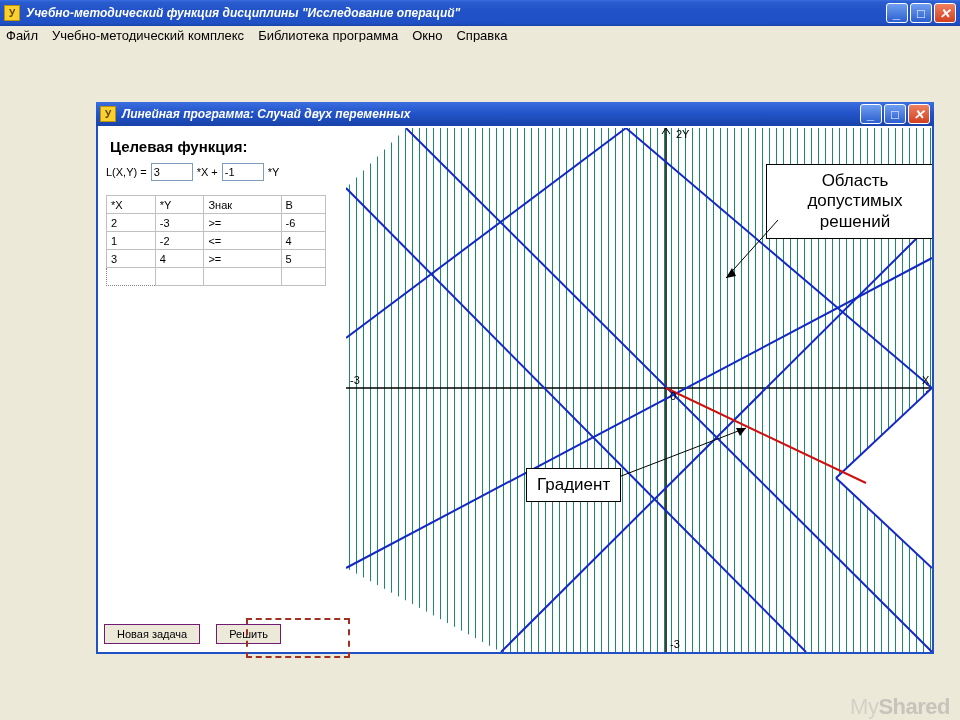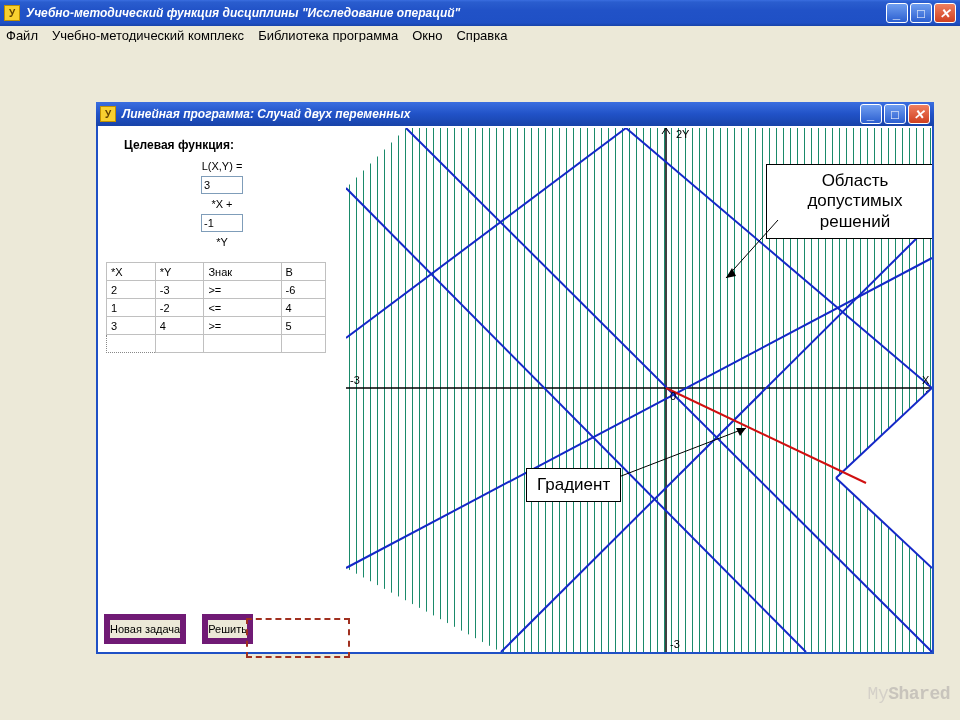--- a/index.html
+++ b/index.html
@@ -77,39 +77,39 @@
     display:flex;align-items:center;justify-content:center;color:#604000;
   }
   .child-body {
     position:absolute; left:0; right:0; top:24px; bottom:0;
     background:#fff;
   }
   .left-panel {
     position:absolute; left:0; top:0; bottom:0; width: 248px;
     padding: 6px 8px;
   }
-  .section-label { font-weight:bold; font-size:12px; margin: 4px 0 8px 18px;}
-  .func-row { display:flex; align-items:center; gap:4px; font-size:11px; margin-bottom:14px;flex-direction:column;}
+  .section-label { font-weight:bold; font-size:15px; margin: 4px 0 8px 4px;}
+  .func-row { display:flex; align-items:center; gap:4px; font-size:11px; margin-bottom:14px;}
   .func-row input {
     width: 42px; height:18px; border:1px solid #7f9db9; font-size:11px; padding:1px 2px;
   }
   table.constraints {
     border-collapse: collapse; font-size:11px; width: 220px;
   }
   table.constraints th, table.constraints td {
     border: 1px solid #c0c0c0;
     padding: 1px 4px; text-align:left; height:18px;
     background:#fff;
   }
   table.constraints th { font-weight:normal; }
   .bottom-buttons {
     position:absolute; left:6px; bottom:8px; display:flex; gap:16px;
   }
   .btn {
-    background:#ece9d8; border:6px solid #701a75; padding:3px 0;
+    background:#ece9d8; border:1px solid #701a75; padding:3px 12px;
     font-size:11px; cursor:default;
   }
   .dashed-highlight {
     position:absolute;
     border: 2px dashed #a03020;
     pointer-events:none;
   }
   .plot-area {
     position:absolute; left:248px; top:0; right:0; bottom:0;
     overflow:hidden;
@@ -118,22 +118,22 @@
   .annotation {
     position:absolute;
     background:#fff;
     border:1px solid #000;
     padding: 6px 10px;
     font-size: 17px;
     font-family: Arial;
     line-height:1.2;
   }
   .watermark {
-    position:absolute; right:10px; bottom:16px;
-    font-size:18px; color:#d4d0c8; font-family: Liberation Mono, monospace;
+    position:absolute; right:10px; bottom:0;
+    font-size:22px; color:#d4d0c8; font-family: Liberation Sans, sans-serif;
     letter-spacing: -0.5px;
     pointer-events:none;
   }
   .watermark b { color:#c8c4bc; }
 </style>
 </head>
 <body>
 
 <div class="outer-titlebar">
   <div class="app-icon">У</div>

